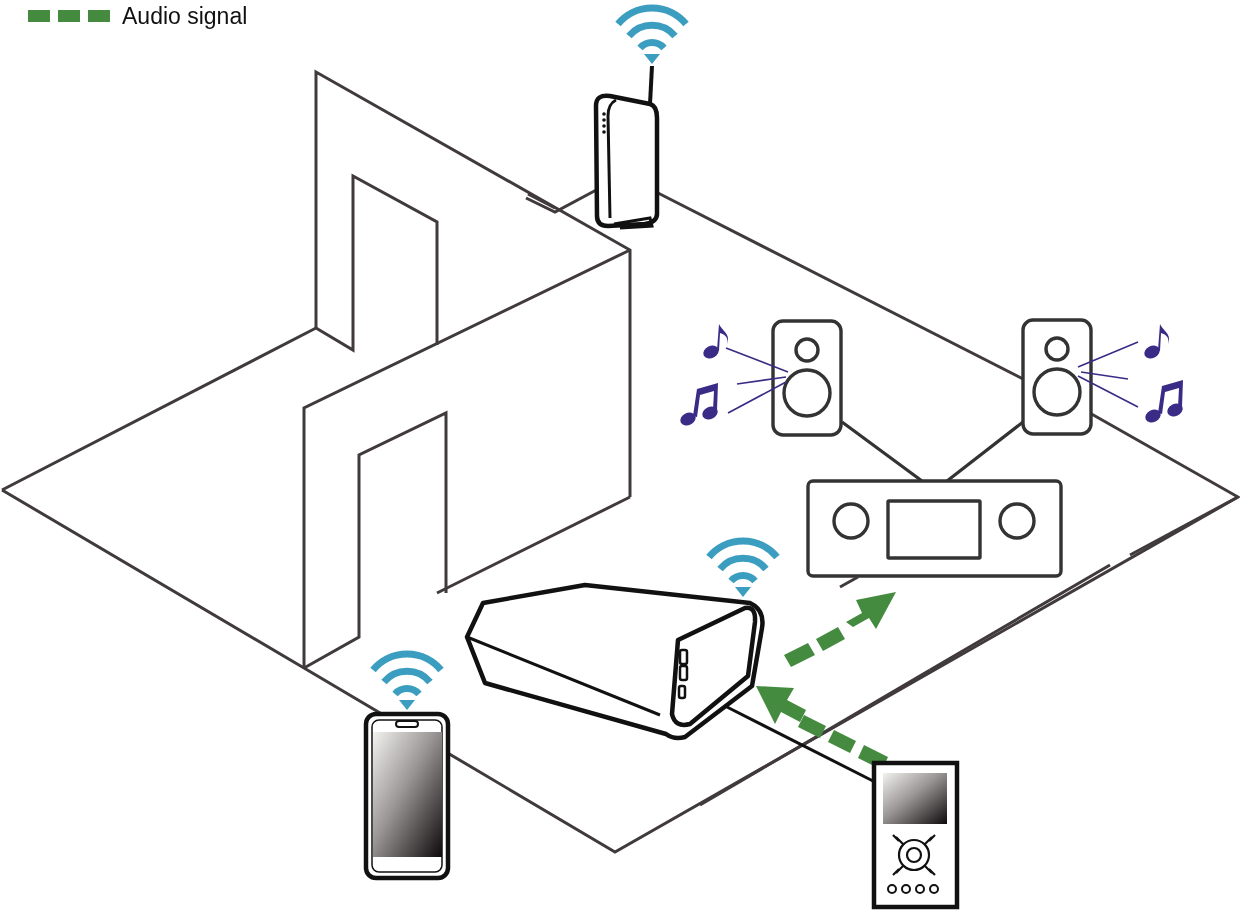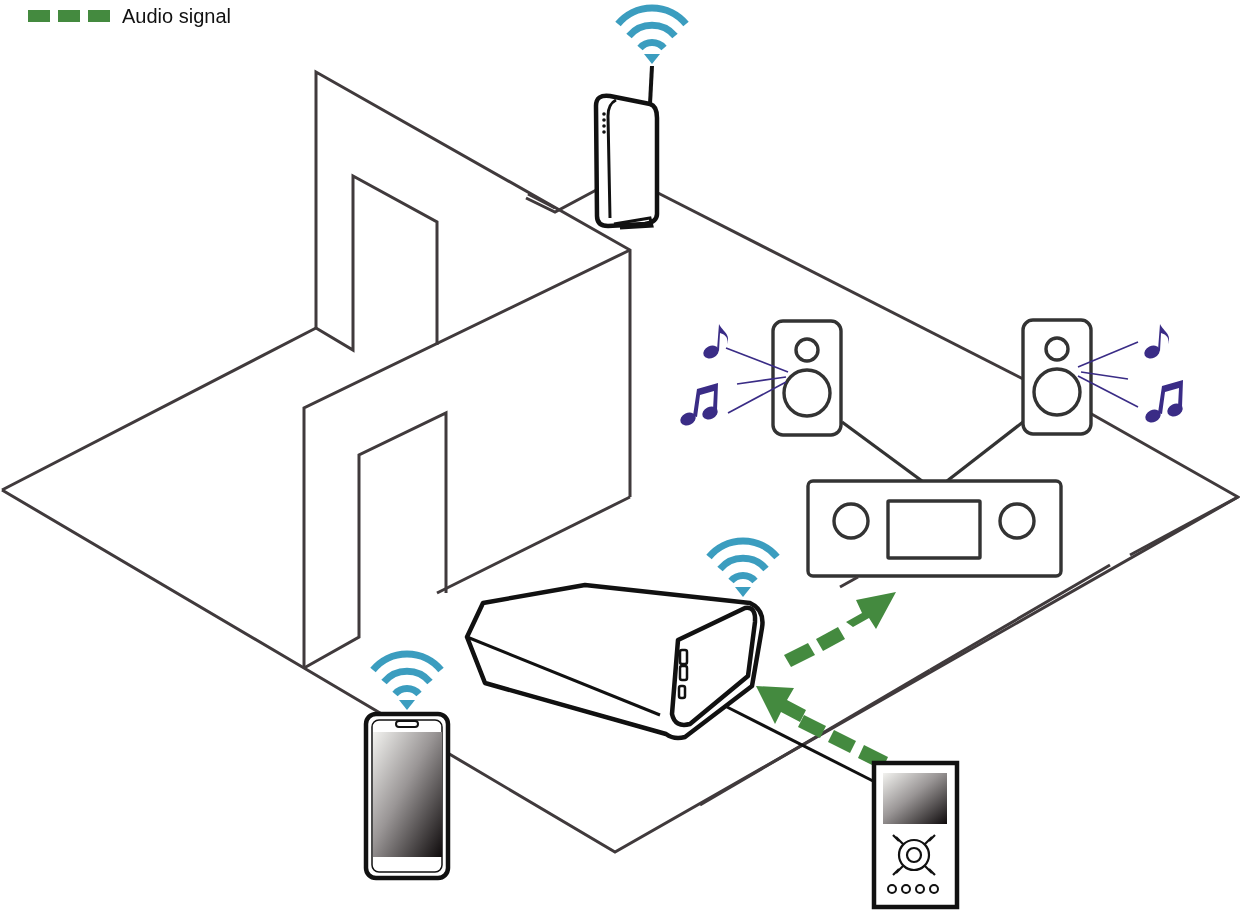--- a/index.html
+++ b/index.html
@@ -1,20 +1,20 @@
 <!DOCTYPE html>
 <html><head>
 <meta charset="utf-8">
 <style>
   html, body { margin: 0; padding: 0; background: #ffffff; }
   body { width: 1240px; height: 910px; position: relative; overflow: hidden; font-family: "Liberation Sans", sans-serif; }
   #stage { position: absolute; left: 0; top: 0; width: 1240px; height: 910px; }
   .legend { position: absolute; left: 28px; top: 0px; height: 32px; display: flex; align-items: center; }
   .legend .dash { width: 22px; height: 12px; margin-right: 8px; }
-  .legend .label { font-size: 20px; color: #111; margin-left: 4px; line-height: 32px; }
+  .legend .label { font-size: 23px; color: #111; margin-left: 4px; line-height: 32px; }
   .room { fill: none; stroke: #403a3c; stroke-width: 3; stroke-linejoin: miter; stroke-linecap: butt; }
   .dev { fill: #fff; stroke: #111; stroke-width: 4.5; stroke-linejoin: round; }
   .dev-thin { fill: none; stroke: #111; stroke-width: 3; }
   .gray-line { fill: none; stroke: #333; stroke-width: 3.2; }
   .cable { fill: none; stroke: #111; stroke-width: 3; }
   .spk { fill: #fff; stroke: #333; stroke-width: 3.4; }
   .ray { stroke: #3a2c86; stroke-width: 1.6; }
 </style>
 </head>
 <body>

